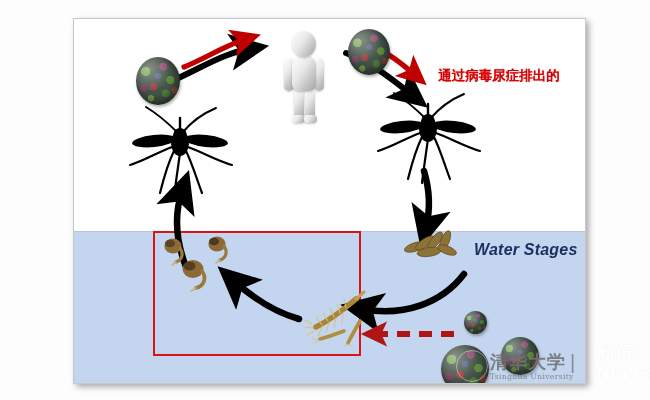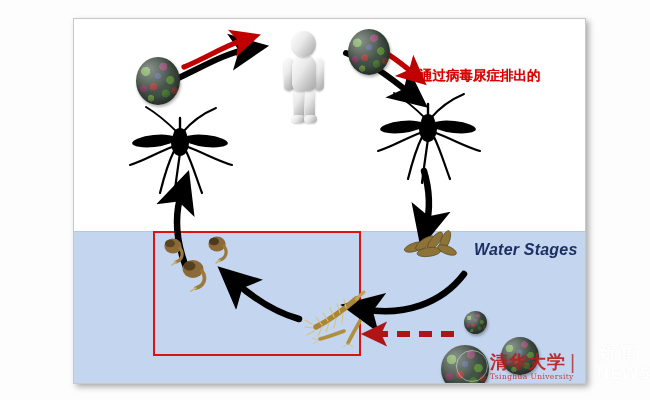--- a/index.html
+++ b/index.html
@@ -69,21 +69,21 @@
     box-sizing: border-box;
     background: transparent;
   }
 
   
   #caption-cn {
     position: absolute;
     left: 345px;
     top: 49px;
     width: 160px;
-    text-align: left;
+    text-align: center;
     color: #dc0000;
     font-weight: bold;
     font-size: 13.5px;
     line-height: 1.12;
     font-family: "DejaVu Sans", sans-serif;
     text-shadow: 0 0 1px rgba(150,0,0,0.5);
   }
   #caption-cn .cn-line { display:block; white-space:nowrap; }
 
   
@@ -116,21 +116,21 @@
   .human .head   { left: 12px; top: 0px;  width: 24px; height: 26px; border-radius: 50%; }
   .human .torso  { left: 12px; top: 24px; width: 24px; height: 36px; border-radius: 11px 11px 7px 7px; }
   .human .armL   { left: 4px;  top: 27px; width: 10px; height: 33px; border-radius: 6px; }
   .human .armR   { left: 34px; top: 27px; width: 10px; height: 33px; border-radius: 6px; }
   .human .legL   { left: 14px; top: 56px; width: 10px; height: 32px; border-radius: 5px 5px 3px 3px; }
   .human .legR   { left: 25px; top: 56px; width: 10px; height: 32px; border-radius: 5px 5px 3px 3px; }
   .human .footL  { left: 12px; top: 84px; width: 13px; height: 8px;  border-radius: 5px; }
   .human .footR  { left: 24px; top: 84px; width: 13px; height: 8px;  border-radius: 5px; }
 
   
-  .wm { position: absolute; color: #b91c1c; opacity: 0.88; font-weight: bold; }
+  .wm { position: absolute; color: #737373; opacity: 0.88; font-weight: bold; }
 </style>
 </head>
 <body>
 
 <div id="stage">
 
   <div id="figure">
 
     <div id="water"></div>
     <div id="water-line"></div>

